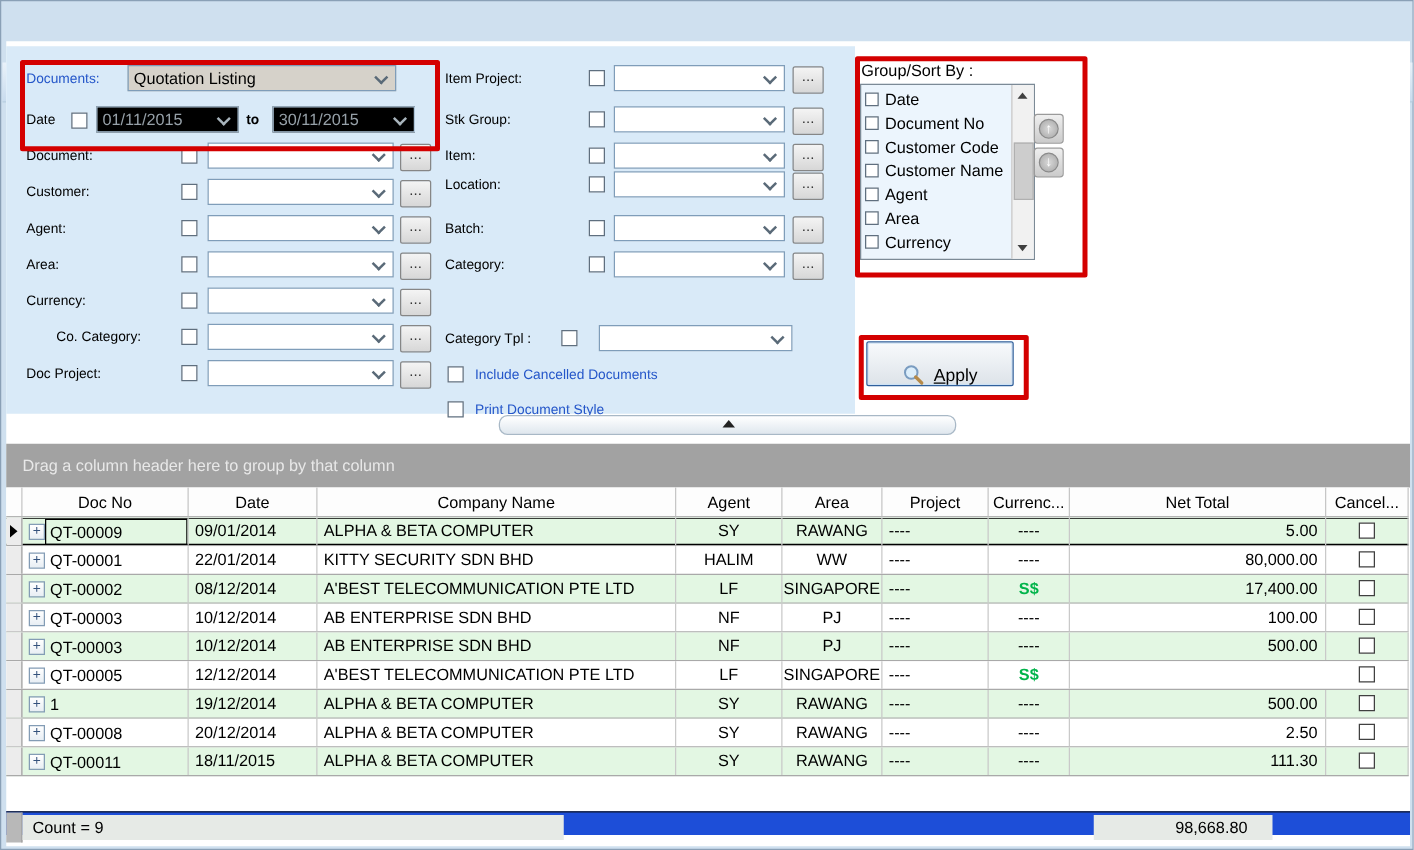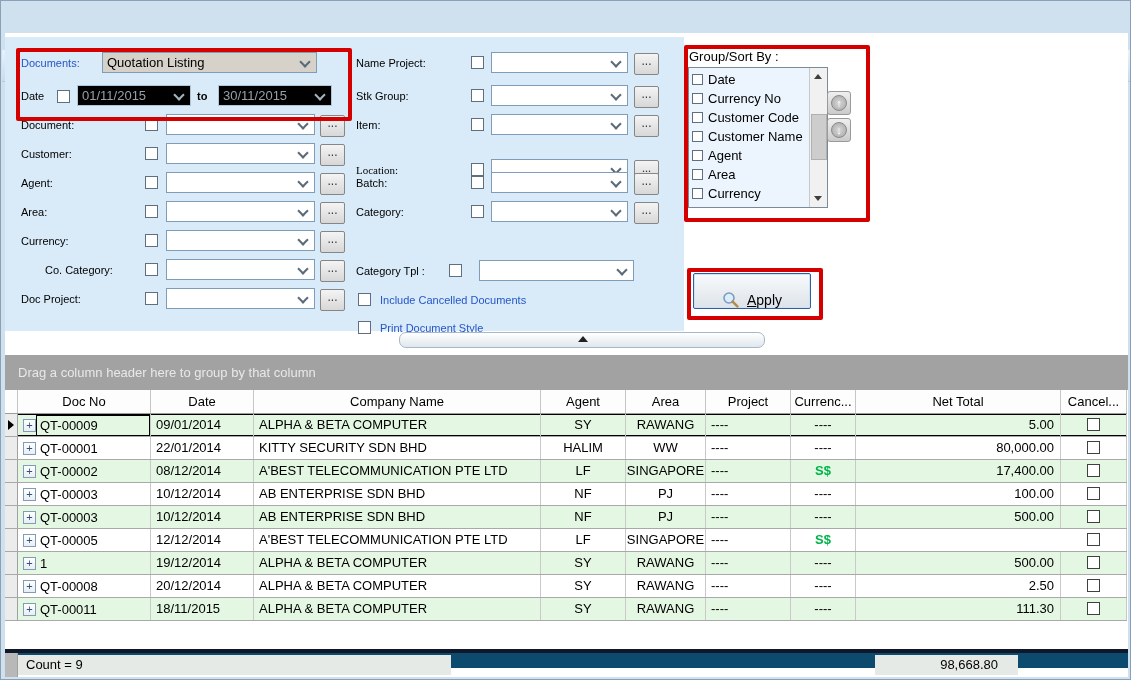--- a/index.html
+++ b/index.html
@@ -77,21 +77,21 @@
   .expand{flex:0 0 auto;width:13px;height:13px;margin-left:5px;border:1px solid #839cb5;background:linear-gradient(#fff,#e8eef4);
     box-sizing:border-box;font-size:11px;line-height:10px;text-align:center;color:#33517c;}
   .doctext{flex:1 1 auto;height:21px;line-height:21px;padding-left:4px;}
   .grow.selected .doctext{box-shadow:inset 0 0 0 1px #000;}
   .tcenter{text-align:center;}
   .tleft{padding-left:5px;}
   .tright{text-align:right;padding-right:6px;}
   .ccur.greentxt{color:var(--curgreen,#00b44a);font-weight:bold;}
   .gcb{display:inline-block;width:13px;height:13px;background:#fff;border:1px solid #404040;box-sizing:border-box;vertical-align:middle;margin-top:-3px;}
 
-  .gfoot{position:absolute;left:0;top:616px;width:1123px;height:19px;background:#0c4a6e;border-top:4px solid #0f172a;box-sizing:border-box;}
+  .gfoot{position:absolute;left:0;top:616px;width:1123px;height:19px;background:#1d4ed8;border-top:1px solid #0f172a;box-sizing:border-box;}
   .fbox{position:absolute;top:2px;height:20px;background:#e6eae6;font-size:13px;line-height:20px;color:#000;box-sizing:border-box;}
   .fcount{left:13px;width:433px;padding-left:8px;}
   .ftotal{left:870px;width:143px;text-align:right;padding-right:20px;}
   .find{position:absolute;left:0;top:0;width:13px;height:24px;background:#b8b8b8;border-right:1px solid #a0a0a0;box-sizing:border-box;}
 </style>
 </head>
 <body>
 
 <div class="window">
   <div class="titlebar">
@@ -192,21 +192,21 @@
           <span class="lbl" style="left: 16px; top: 0px; position: absolute;">Doc Project:</span>
           <span class="cb" style="left: 140px; top: 4px;"></span>
           <div class="combo" style="left: 161px; top: 0px; width: 149px;">
             <span class="chev"></span>
           </div>
           <div class="dots" style="left: 315px; top: 1px;">...</div>
         </div>
       </div>
     <div id="middle-filter-rows">
         <div class="frow" style="top: 19px;">
-          <span class="lbl" style="left: 351px; top: 0px; position: absolute;">Name Project:</span>
+          <span class="lbl" style="left: 351px; top: 0px; position: absolute;">Item Project:</span>
           <span class="cb" style="left: 466px; top: 4px;"></span>
           <div class="combo" style="left: 486px; top: 0px; width: 137px;">
             <span class="chev"></span>
           </div>
           <div class="dots" style="left: 629px; top: 1px;">...</div>
         </div>
         <div class="frow" style="top: 52px;">
           <span class="lbl" style="left: 351px; top: 0px; position: absolute;">Stk Group:</span>
           <span class="cb" style="left: 466px; top: 4px;"></span>
           <div class="combo" style="left: 486px; top: 0px; width: 137px;">
@@ -215,21 +215,21 @@
           <div class="dots" style="left: 629px; top: 1px;">...</div>
         </div>
         <div class="frow" style="top: 81px;">
           <span class="lbl" style="left: 351px; top: 0px; position: absolute;">Item:</span>
           <span class="cb" style="left: 466px; top: 4px;"></span>
           <div class="combo" style="left: 486px; top: 0px; width: 137px;">
             <span class="chev"></span>
           </div>
           <div class="dots" style="left: 629px; top: 1px;">...</div>
         </div>
-        <div class="frow" style="top: 126px; font-family: Liberation Serif, serif;">
+        <div class="frow" style="top: 104px;">
           <span class="lbl" style="left: 351px; top: 0px; position: absolute;">Location:</span>
           <span class="cb" style="left: 466px; top: 4px;"></span>
           <div class="combo" style="left: 486px; top: 0px; width: 137px;">
             <span class="chev"></span>
           </div>
           <div class="dots" style="left: 629px; top: 1px;">...</div>
         </div>
         <div class="frow" style="top: 139px;">
           <span class="lbl" style="left: 351px; top: 0px; position: absolute;">Batch:</span>
           <span class="cb" style="left: 466px; top: 4px;"></span>
@@ -261,21 +261,21 @@
 
     <span class="gs-label">Group/Sort By :</span>
     <div class="gs-list">
       <div class="gs-items" id="gs-items">
           <div class="gs-item">
             <span class="cbx"></span>
             <span class="txt">Date</span>
           </div>
           <div class="gs-item">
             <span class="cbx"></span>
-            <span class="txt">Currency No</span>
+            <span class="txt">Document No</span>
           </div>
           <div class="gs-item">
             <span class="cbx"></span>
             <span class="txt">Customer Code</span>
           </div>
           <div class="gs-item">
             <span class="cbx"></span>
             <span class="txt">Customer Name</span>
           </div>
           <div class="gs-item">

